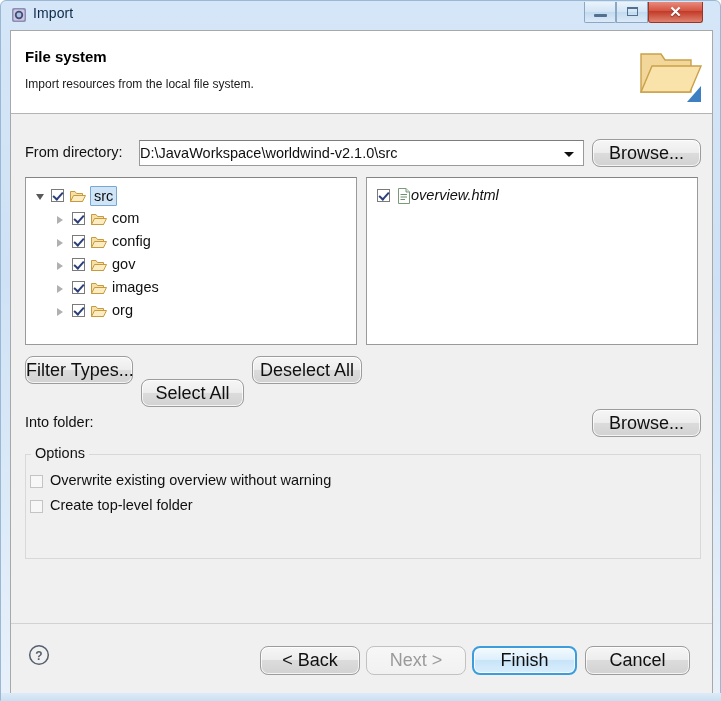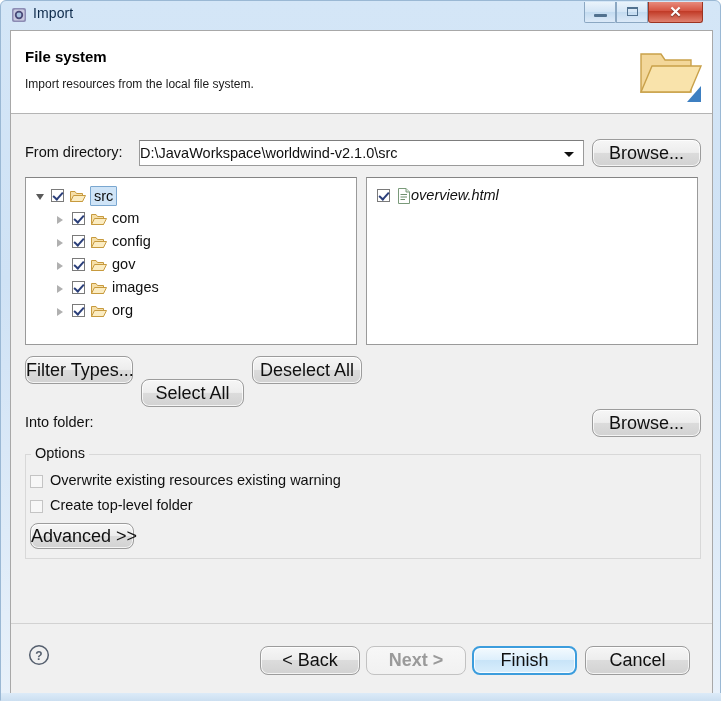--- a/index.html
+++ b/index.html
@@ -430,40 +430,39 @@
     <div class="lbl" style="left:14px; top:383px;">Into folder:</div>
 
 
     <div class="btn" style="left:581px; top:378px; width:109px; height:28px; line-height:26px;">Browse...</div>
 
     <div id="options-group" style="left:14px; top:423px; width:676px; height:105px;"></div>
     <div id="options-legend" style="left:20px; top:414px;">Options</div>
 
     <div class="opt-row" style="left:19px; top:441px;">
       <span class="opt-box"></span>
-      <span class="opt-text">Overwrite existing resources existing warning</span>
+      <span class="opt-text">Overwrite existing overview without warning</span>
     </div>
 
     <div class="opt-row" style="left:19px; top:466px;">
       <span class="opt-box"></span>
       <span class="opt-text">Create top-level folder</span>
     </div>
 
-    <div class="btn" style="left:19px; top:492px; width:104px; height:26px; line-height:24px;">Advanced &gt;&gt;</div>
 
     <div id="bottom-sep"></div>
 
     <span id="help-icon">
       <svg width="22" height="22" viewBox="0 0 22 22">
         <circle cx="11" cy="11" r="9.3" fill="none" stroke="#555f6e" stroke-width="1.5"></circle>
         <text x="11" y="15.6" text-anchor="middle" font-family="Liberation Sans, sans-serif" font-size="12" font-weight="bold" fill="#555f6e">?</text>
       </svg>
     </span>
 
     <div class="btn" style="left:249px; top:615px; width:100px; height:29px; line-height:27px;">&lt; Back</div>
-    <div class="btn disabled" style="left:355px; top:615px; width:100px; height:29px; line-height:27px;font-weight:bold;">Next &gt;</div>
+    <div class="btn disabled" style="left:355px; top:615px; width:100px; height:29px; line-height:27px;">Next &gt;</div>
     <div class="btn default" style="left:461px; top:615px; width:105px; height:29px; line-height:25px;">Finish</div>
     <div class="btn" style="left:574px; top:615px; width:105px; height:29px; line-height:27px;">Cancel</div>
 
   </div>
 
   <div id="frame-bottom"></div>
 </div>
 
 </body></html>

